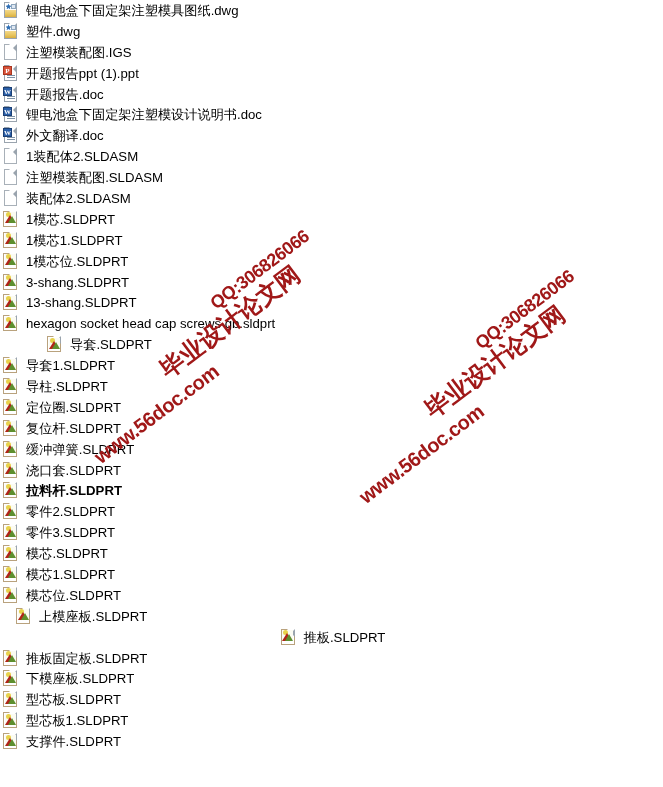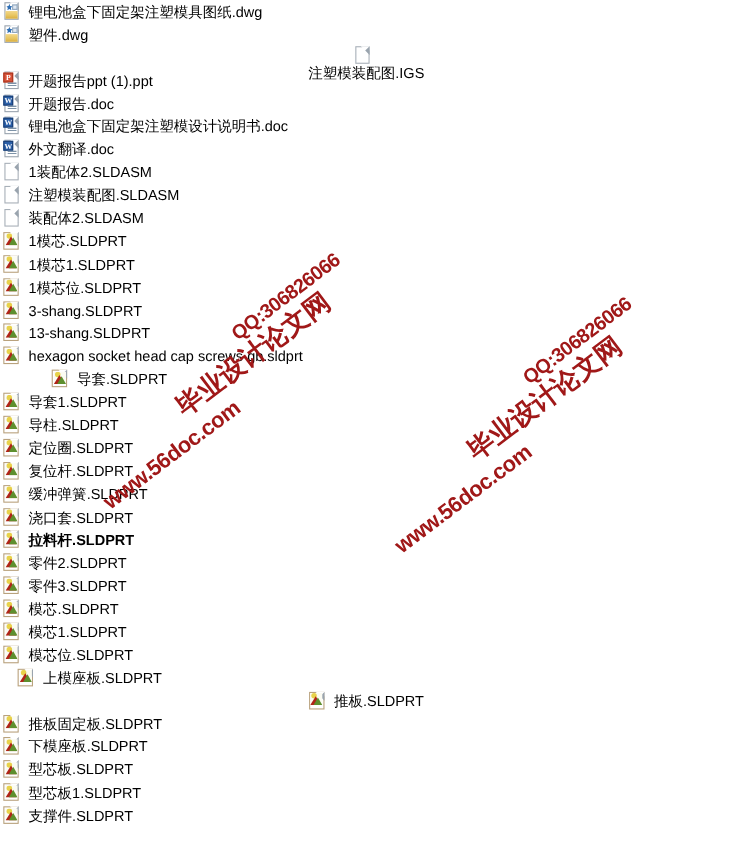--- a/index.html
+++ b/index.html
@@ -244,21 +244,21 @@
     </div>
     <div class="file-row" style="height: 20.9px;">
       <span class="file-icon ic-dwg">
         <span class="pg"></span>
         <span class="dwg-bottom"></span>
         <span class="dwg-blue"></span>
         <span class="dwg-white"></span>
       </span>
       <span class="file-name">塑件.dwg</span>
     </div>
-    <div class="file-row" style="height: 20.9px; flex-direction: column;">
+    <div class="file-row" style="height: 20.9px;">
       <span class="file-icon ic-doc">
         <span class="pg"></span>
       </span>
       <span class="file-name">注塑模装配图.IGS</span>
     </div>
     <div class="file-row" style="height: 20.9px;">
       <span class="file-icon ic-ppt">
         <span class="pg"></span>
         <span class="ppt-block">P</span>
         <span class="ppt-lines"></span>

